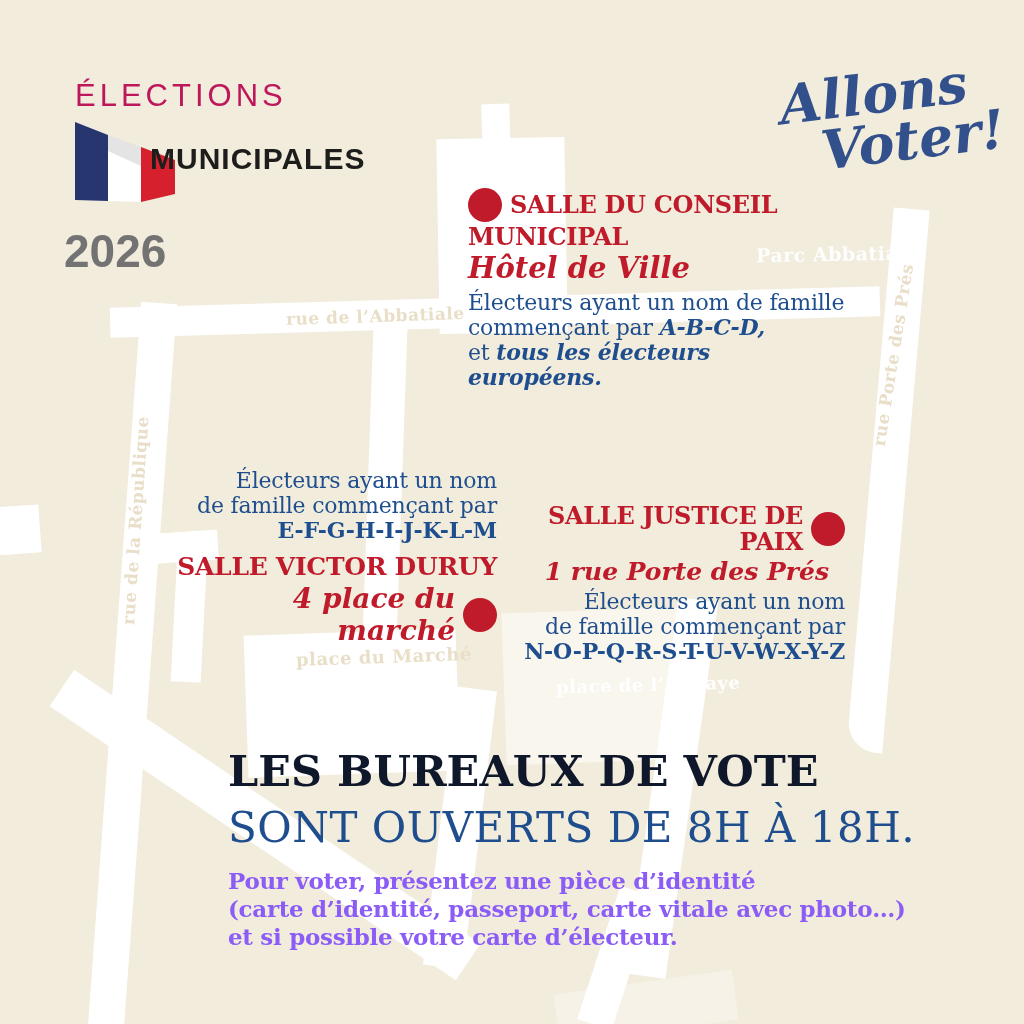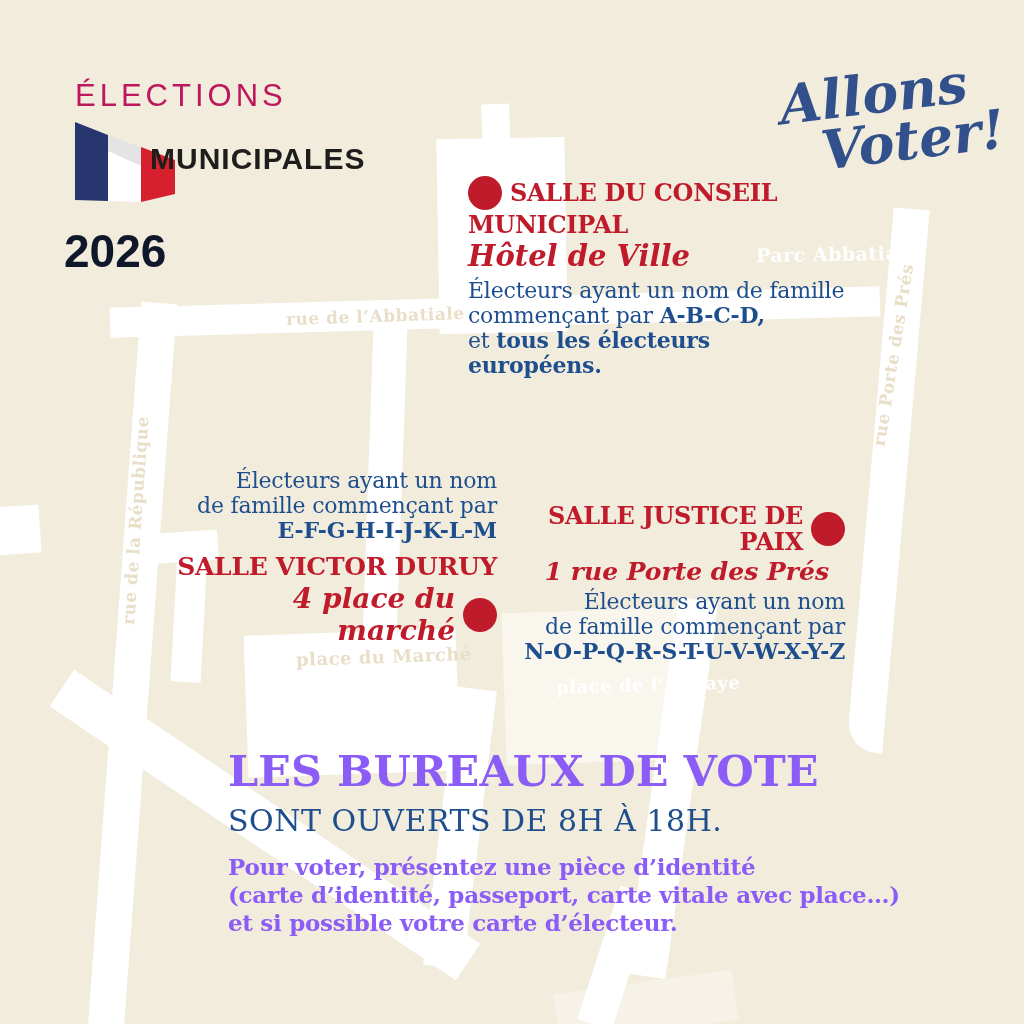--- a/index.html
+++ b/index.html
@@ -30,46 +30,46 @@
     font-family:"Liberation Sans", sans-serif;font-weight:800;
     font-size:30px;letter-spacing:1px;color:#1d1d1b;margin-top:28px;
   }
   .dates{
     position:absolute;left:67px;top:203px;z-index:3;
     font-family:"Liberation Sans", sans-serif;font-size:25px;color:#4b4b48;
   }
   .year{
     position:absolute;left:64px;top:224px;z-index:3;
     font-family:"Liberation Sans", sans-serif;font-weight:800;
-    font-size:46px;color:#0f172a;
+    font-size:46px;color:#737373;
   }
   
   .slogan{
     position:absolute;left:782px;top:68px;width:220px;z-index:3;
     transform:rotate(-7deg);color:#31508c;
     font-style:italic;font-weight:700;font-size:54px;line-height:.92;
     font-family:"DejaVu Serif", serif;
   }
   .slogan .l2{margin-left:36px;}
   .dot{width:34px;height:34px;border-radius:50%;background:#bf1b2b;flex:0 0 auto;}
   .loc{position:absolute;z-index:3;}
   .locname{font-weight:700;font-size:24px;letter-spacing:-.3px;color:#bf1b2b;line-height:1.1;}
   .script{font-style:italic;font-weight:700;font-size:29px;color:#bf1b2b;line-height:1.15;}
   .body{font-size:22px;line-height:25px;color:#1e4e8e;letter-spacing:-.2px;}
-  .body b{font-weight:700;}
+  .body b{font-weight:700;font-style:italic;}
   .row{display:flex;align-items:center;gap:8px;}
   .row.right{justify-content:flex-end;}
-  #loc-conseil{left:468px;top:176px;width:380px;}
+  #loc-conseil{left:468px;top:188px;width:380px;}
   #loc-duruy{right:527px;top:468px;width:330px;text-align:right;}
   #loc-duruy .locname{font-size:25px;margin-top:10px;}
   #loc-justice{right:179px;top:503px;width:360px;text-align:right;}
   
   .footer{position:absolute;left:228px;top:746px;z-index:3;}
-  .f-h1{font-size:43px;font-weight:700;color:#8b5cf6;letter-spacing:0;}
-  .f-h2{font-size:30px;font-weight:400;color:#1e4e8e;margin-top:7px;letter-spacing:.5px;}
+  .f-h1{font-size:43px;font-weight:700;color:#0f172a;letter-spacing:0;}
+  .f-h2{font-size:42px;font-weight:400;color:#1e4e8e;margin-top:7px;letter-spacing:.5px;}
   .f-info{margin-top:15px;font-size:23px;font-weight:700;color:#8b5cf6;line-height:28px;letter-spacing:-.3px;}
 </style>
 </head>
 <body>
 
 <div id="poster">
 
   <div>
     <div class="road" style="left:110px;top:297px;width:770px;height:30px;transform:rotate(-1.6deg);"></div>
     <div class="road" style="left:438px;top:138px;width:128px;height:195px;transform:rotate(-1deg);"></div>
@@ -143,18 +143,18 @@
     <div class="body">Électeurs ayant un nom</div>
     <div class="body">de famille commençant par</div>
     <div class="body" style="font-weight:700;">N-O-P-Q-R-S-T-U-V-W-X-Y-Z</div>
   </div>
 
   <div class="footer">
     <div class="f-h1">LES BUREAUX DE VOTE</div>
     <div class="f-h2">SONT OUVERTS DE 8H À 18H.</div>
     <div class="f-info">
       <div>Pour voter, présentez une pièce d’identité</div>
-      <div>(carte d’identité, passeport, carte vitale avec place…)</div>
+      <div>(carte d’identité, passeport, carte vitale avec photo…)</div>
       <div>et si possible votre carte d’électeur.</div>
     </div>
   </div>
 
 </div>
 
 </body></html>

